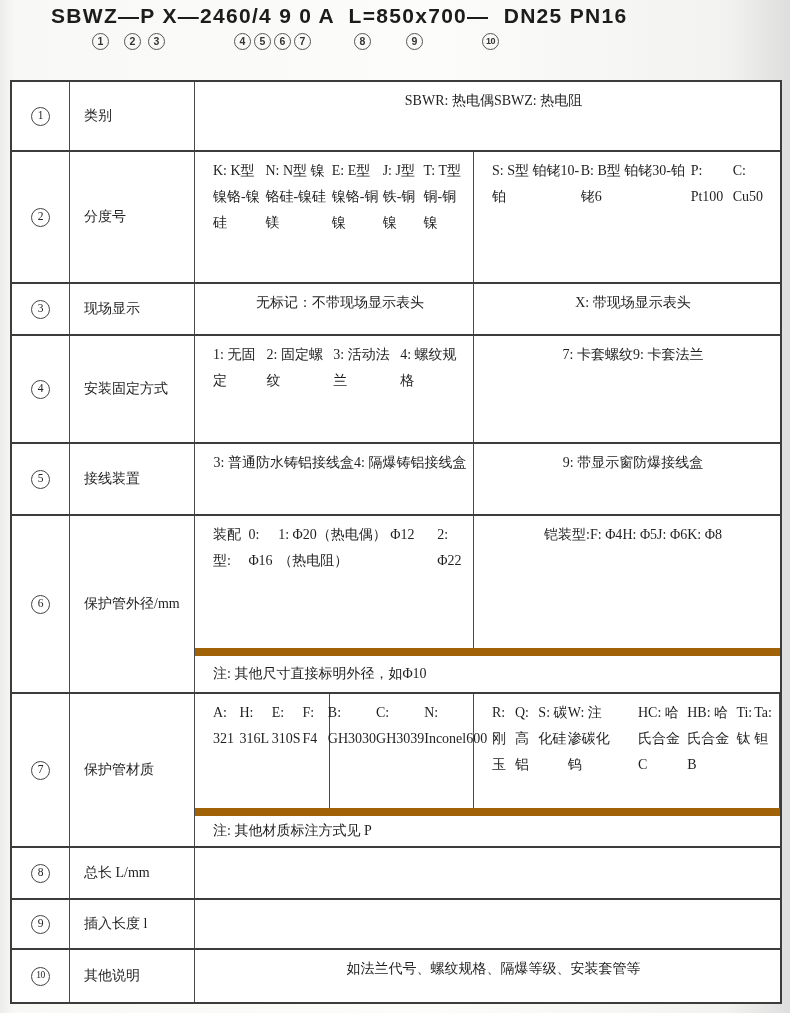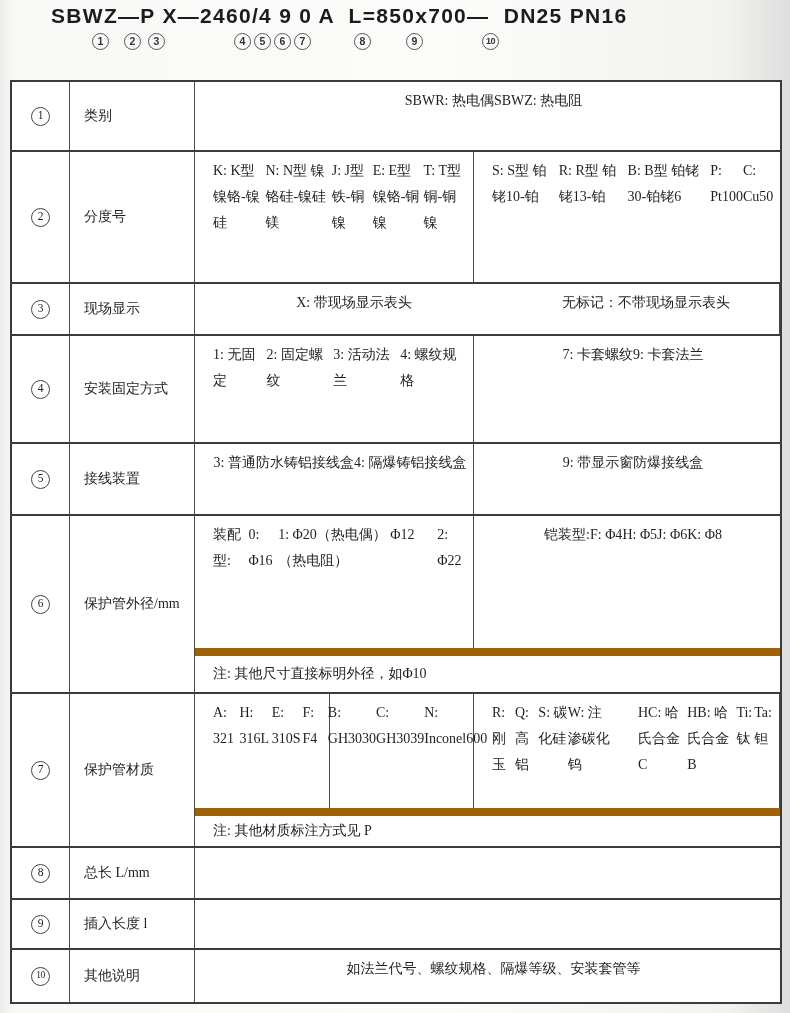--- a/index.html
+++ b/index.html
@@ -122,45 +122,44 @@
 
     <div class="row r2">
       <div class="c-num">
           <span class="circ">2</span>
         </div>
       <div class="c-label">分度号</div>
       <div class="c-content">
         <div class="pane pane-l">
             <div class="line">K: K型 镍铬-镍硅</div>
             <div class="line">N: N型 镍铬硅-镍硅镁</div>
+            <div class="line">E: E型 镍铬-铜镍</div>
             <div class="line">J: J型 铁-铜镍</div>
-            <div class="line">E: E型 镍铬-铜镍</div>
             <div class="line">T: T型 铜-铜镍</div>
           </div>
         <div class="pane pane-r">
             <div class="line">S: S型 铂铑10-铂</div>
-            <div class="line">R: R型 铂铑13-铂</div>
             <div class="line">B: B型 铂铑30-铂铑6</div>
             <div class="line">P: Pt100</div>
             <div class="line">C: Cu50</div>
           </div>
       </div>
     </div>
 
     <div class="row r3">
       <div class="c-num">
           <span class="circ">3</span>
         </div>
       <div class="c-label">现场显示</div>
       <div class="c-content">
+        <div class="pane pane-l">
+            <div class="line">无标记：不带现场显示表头</div>
+          </div>
         <div class="pane pane-r">
             <div class="line">X: 带现场显示表头</div>
-          </div>
-        <div class="pane pane-l">
-            <div class="line">无标记：不带现场显示表头</div>
           </div>
       </div>
     </div>
 
     <div class="row r4">
       <div class="c-num">
           <span class="circ">4</span>
         </div>
       <div class="c-label">安装固定方式</div>
       <div class="c-content">

